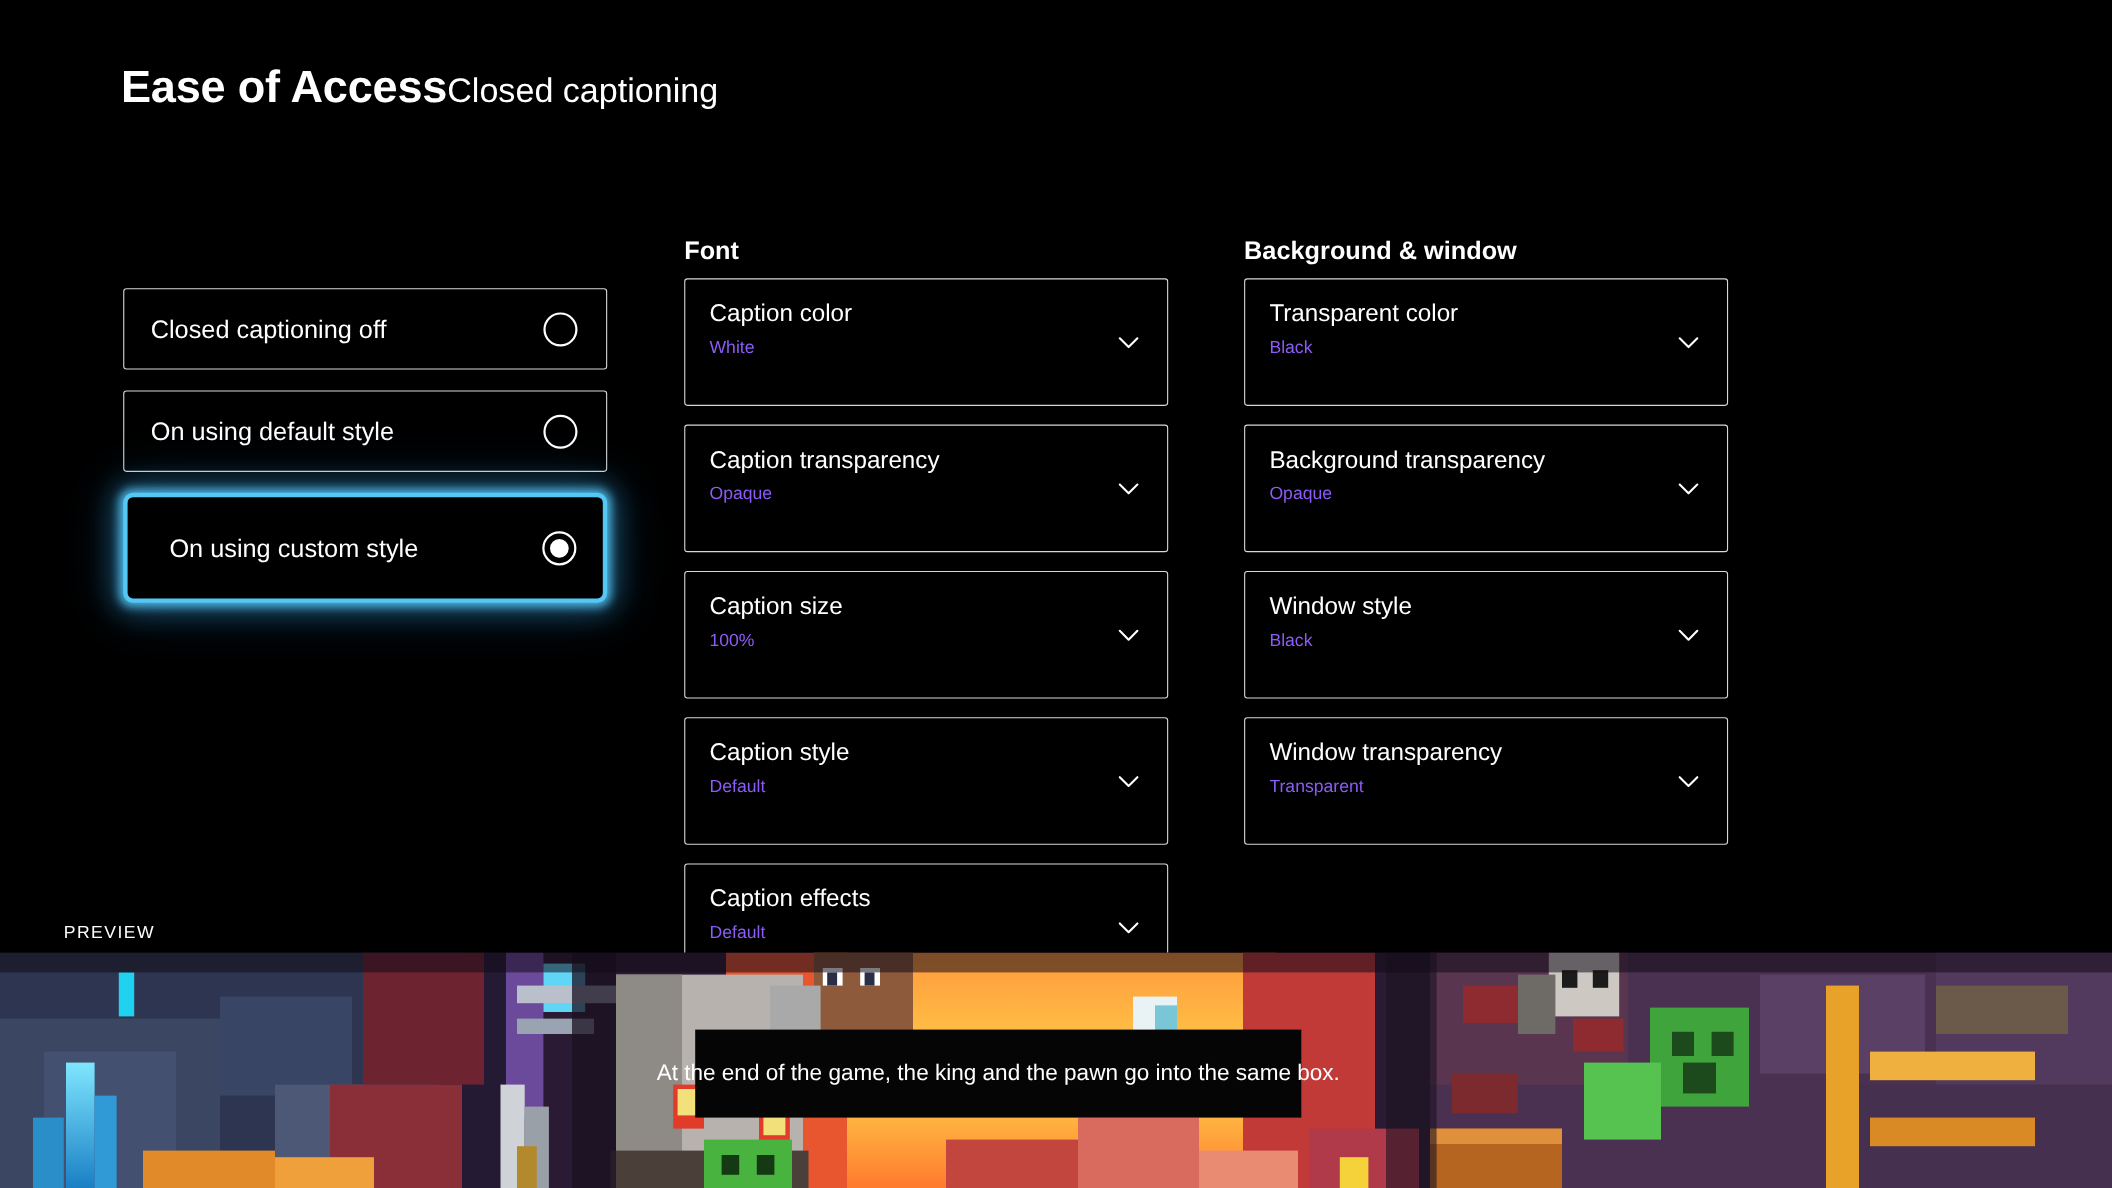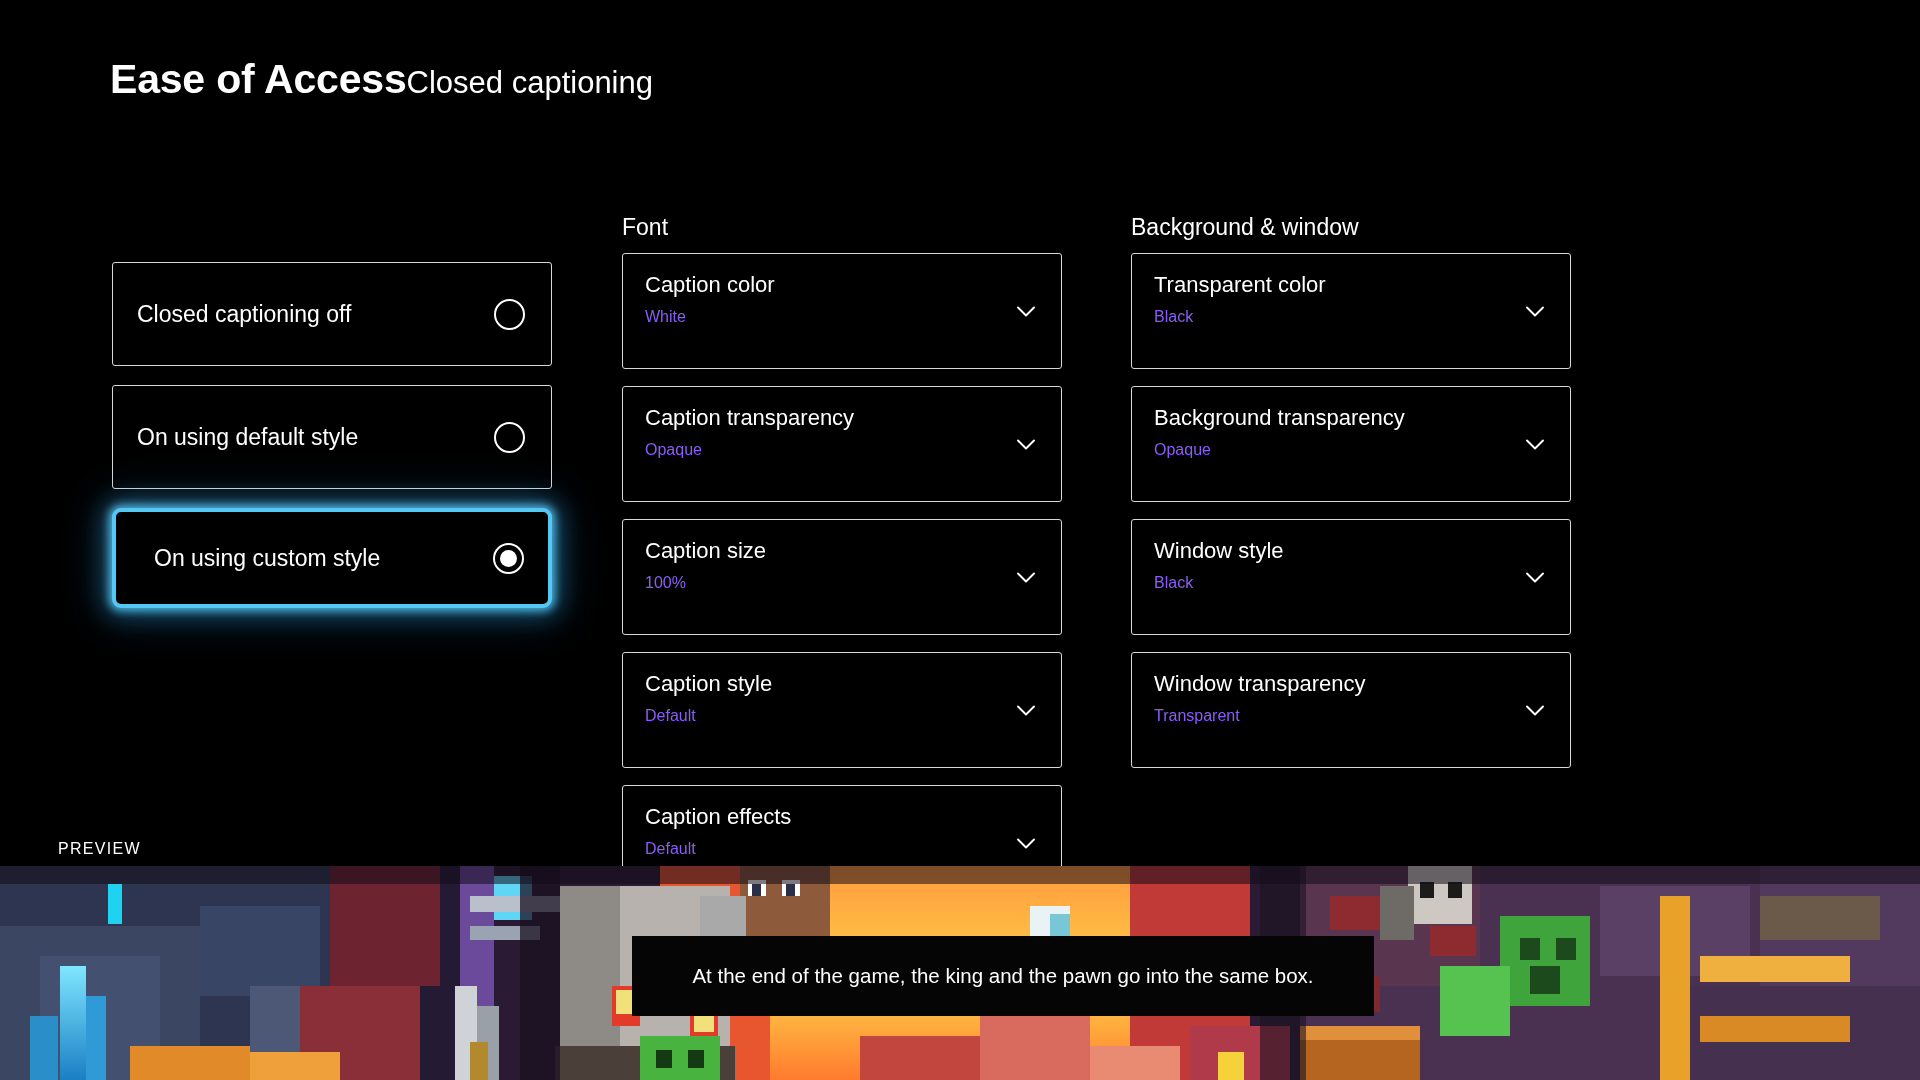--- a/index.html
+++ b/index.html
@@ -28,21 +28,21 @@
   }
 
   
   .radio-col {
     position: absolute;
     left: 112px; top: 262px;
     width: 440px;
   }
   .radio-item {
     position: relative;
-    height: 104px;
+    height: 74px;
     margin-bottom: 19px;
     border: 1px solid #d8d8d8;
     border-radius: 3px;
     background: #000;
     display: flex;
     align-items: center;
     padding: 0 26px 0 24px;
   }
   .radio-item .label {
     font-size: 23px; font-weight: 400; color: #ffffff; flex: 1;
@@ -70,21 +70,21 @@
   }
   .radio-item.selected .radio-ring { border-color: #ffffff; }
   .radio-item.selected .dot { background: #ffffff; }
 
   
   .col { position: absolute; width: 440px; }
   .col-font { left: 622px; top: 215px; }
   .col-bg   { left: 1131px; top: 215px; }
 
   .col-title {
-    font-size: 23px; font-weight: 400; color: #ffffff;
+    font-size: 23px; font-weight: 700; color: #ffffff;
     margin-bottom: 13px; line-height: 1.1;
   }
 
   .dd {
     position: relative;
     height: 116px;
     border: 1px solid #d8d8d8;
     border-radius: 3px;
     background: #000;
     margin-bottom: 17px;
@@ -119,21 +119,21 @@
     left: 0; top: 866px;
     width: 1920px; height: 214px;
     overflow: hidden;
     background: #1a1020;
   }
   .preview-art .layer { position: absolute; inset: 0; }
 
   .caption-box {
     position: absolute;
     left: 632px; top: 936px;
-    width: 742px; height: 80px;
+    width: 551px; height: 80px;
     background: #050505;
     display: flex; flex-direction: row;
     align-items: center; justify-content: center;
     gap: 2px;
   }
   .caption-box .cap-line {
     font-size: 20.5px; font-weight: 400; color: #ffffff;
     line-height: 1.32; text-align: center; white-space: nowrap;
   }
 </style>

